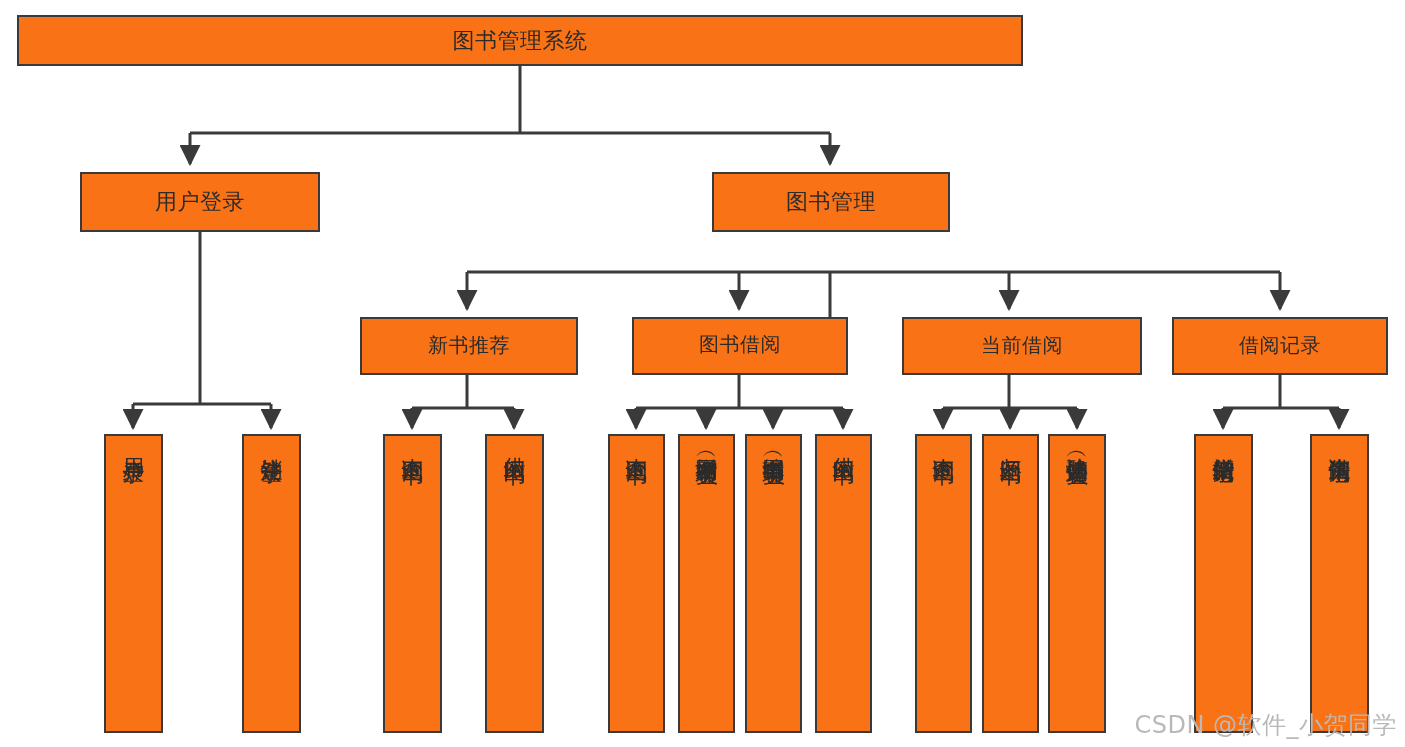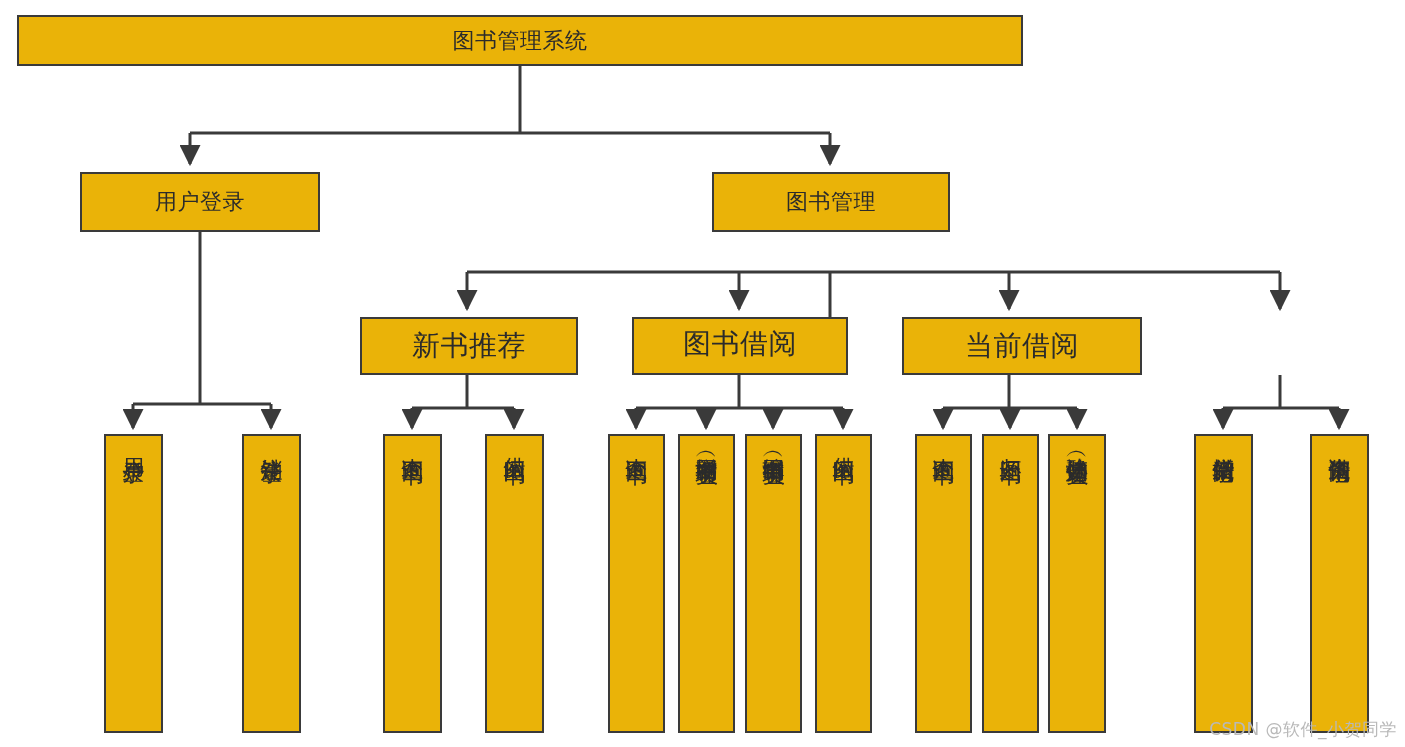--- a/index.html
+++ b/index.html
@@ -25,21 +25,21 @@
     position: absolute;
     left: 0;
     top: 0;
     width: 1405px;
     height: 747px;
     pointer-events: none;
   }
   .node {
     position: absolute;
     box-sizing: border-box;
-    background: #eab308;
+    background: #f97316;
     border: 2px solid #3a3a3a;
     display: flex;
     align-items: center;
     justify-content: center;
   }
   .node .lbl {
     color: #2b2b2b;
     font-size: 21px;
     line-height: 1.08;
     letter-spacing: 0.5px;
@@ -58,27 +58,27 @@
     line-height: 1.0;
     letter-spacing: 2px;
     white-space: nowrap;
   }
   .node.vert.mid .lbl {
     
     letter-spacing: 1px;
   }
   .node.root .lbl { font-size: 22px; }
   .node.l2 .lbl  { font-size: 22px; }
-  .node.l3 .lbl  { font-size: 28px; }
+  .node.l3 .lbl  { font-size: 20px; }
 
   #watermark {
     position: absolute;
     right: 8px;
     bottom: 6px;
-    font-size: 17px;
+    font-size: 24px;
     color: #b9b9b9;
     letter-spacing: 0.5px;
     white-space: nowrap;
     pointer-events: none;
   }
 </style>
 </head>
 <body>
 
 <div id="canvas">
@@ -146,20 +146,23 @@
 
   <div class="node l3" style="left:360px; top:317px; width:218px; height:58px;">
     <span class="lbl">新书推荐</span>
   </div>
   <div class="node l3" style="left:632px; top:317px; width:216px; height:58px;font-family:Liberation Mono, monospace;">
     <span class="lbl">图书借阅</span>
   </div>
   <div class="node l3" style="left:902px; top:317px; width:240px; height:58px;">
     <span class="lbl">当前借阅</span>
   </div>
+  <div class="node l3" style="left:1172px; top:317px; width:216px; height:58px;">
+    <span class="lbl">借阅记录</span>
+  </div>
 
   <div class="node vert" style="left:104px; top:434px; width:59px; height:299px;">
     <span class="lbl">用户登录</span>
   </div>
   <div class="node vert" style="left:242px; top:434px; width:59px; height:299px;">
     <span class="lbl">注销登录</span>
   </div>
 
   <div class="node vert" style="left:383px; top:434px; width:59px; height:299px;">
     <span class="lbl">查询图书</span>

